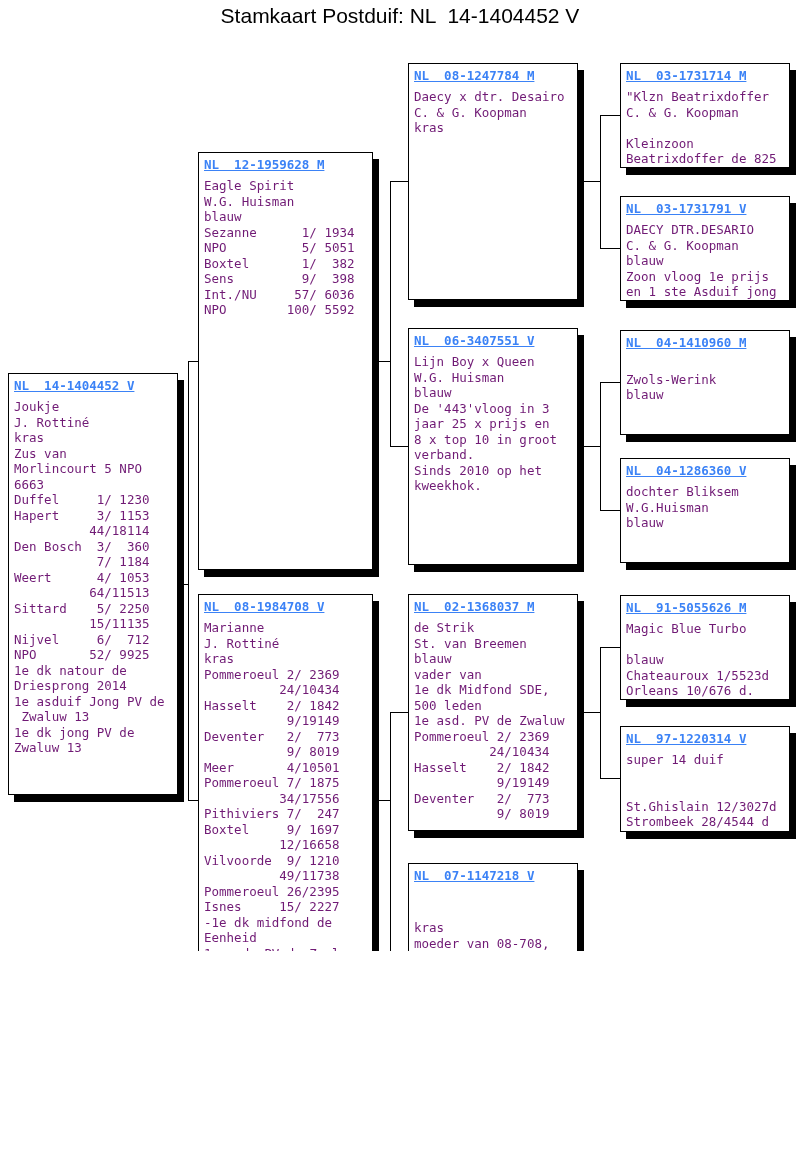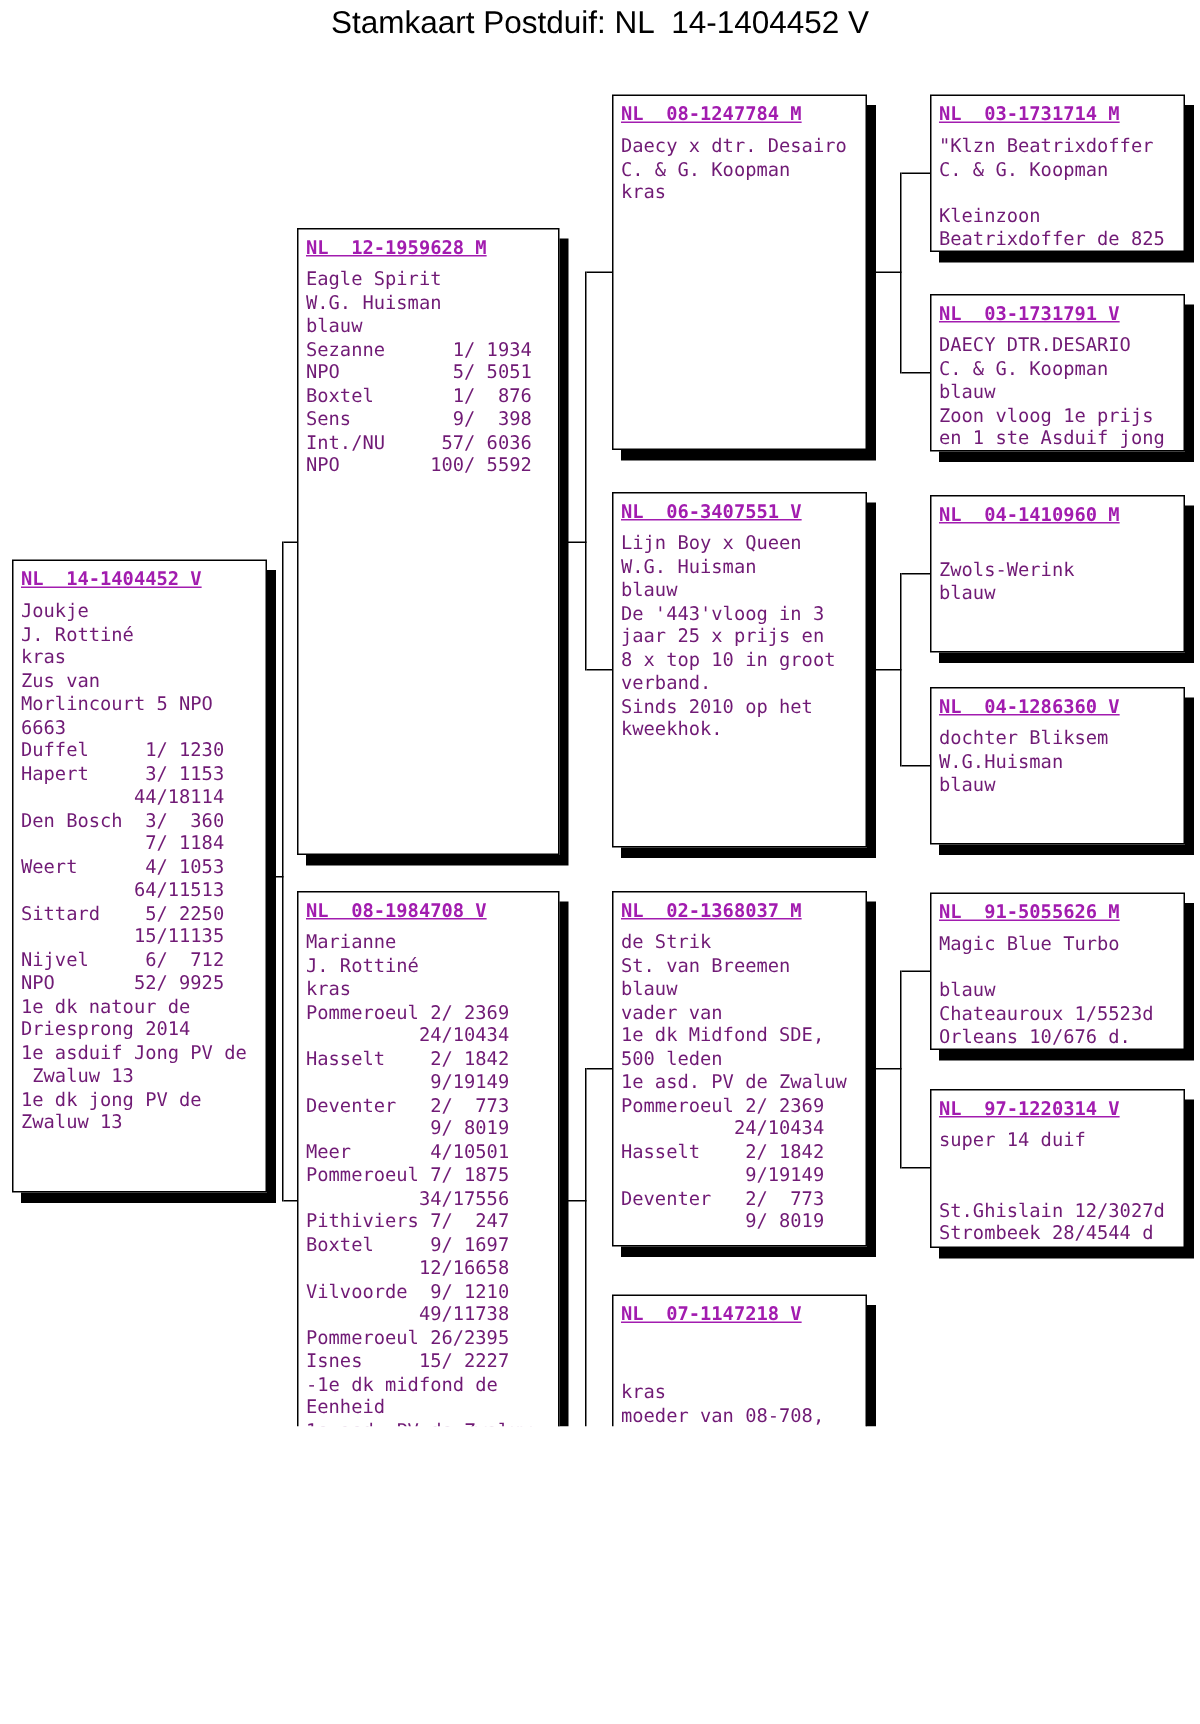--- a/index.html
+++ b/index.html
@@ -2,21 +2,21 @@
 <html><head>
 <meta charset="utf-8">
 <style>
   html,body{margin:0;padding:0;background:#fff;}
   #page{position:relative;width:800px;height:951px;background:#fff;overflow:hidden;
         font-family:"DejaVu Sans Mono",monospace;}
   .title{position:absolute;top:4px;left:0;width:100%;text-align:center;
          font-family:"Liberation Sans",sans-serif;font-size:21px;color:#000;white-space:pre;}
   .box{position:absolute;background:#fff;border:1px solid #000;
        box-shadow:6px 7px 0 #000;padding:4px 5px;box-sizing:border-box;overflow:hidden;}
-  .ring{color:#a21caf;font-weight:bold;font-size:12.5px;line-height:16px;
+  .ring{color:#3b82f6;font-weight:bold;font-size:12.5px;line-height:16px;
         text-decoration:underline;white-space:pre;margin-bottom:5px;}
   .btext{color:#701a75;font-size:12.5px;line-height:15.5px;white-space:pre;}
   .hline{position:absolute;height:1px;background:#000;}
   .vline{position:absolute;width:1px;background:#000;}
   .footer{position:absolute;left:2px;top:1012px;color:#000;}
   .footer .fname{font-weight:bold;font-size:15px;line-height:22px;white-space:pre;}
   .footer .fline{font-size:12.5px;line-height:15.5px;white-space:pre;}
   .credit{position:absolute;left:658px;top:1116px;font-family:"DejaVu Serif",serif;
           font-style:italic;font-weight:bold;font-size:9px;color:#000;white-space:pre;}
 </style>
@@ -88,21 +88,21 @@
 Zwaluw 13</div>
   </div>
 
   <div class="box" style="left:198px;top:152px;width:175px;height:418px">
     <div class="ring">NL  12-1959628 M</div>
     <div class="btext">Eagle Spirit
 W.G. Huisman
 blauw
 Sezanne      1/ 1934
 NPO          5/ 5051
-Boxtel       1/  876
+Boxtel       1/  382
 Sens         9/  398
 Int./NU     57/ 6036
 NPO        100/ 5592</div>
   </div>
   <div class="box" style="left:198px;top:594px;width:175px;height:412px">
     <div class="ring">NL  08-1984708 V</div>
     <div class="btext">Marianne
 J. Rottiné
 kras
 Pommeroeul 2/ 2369

